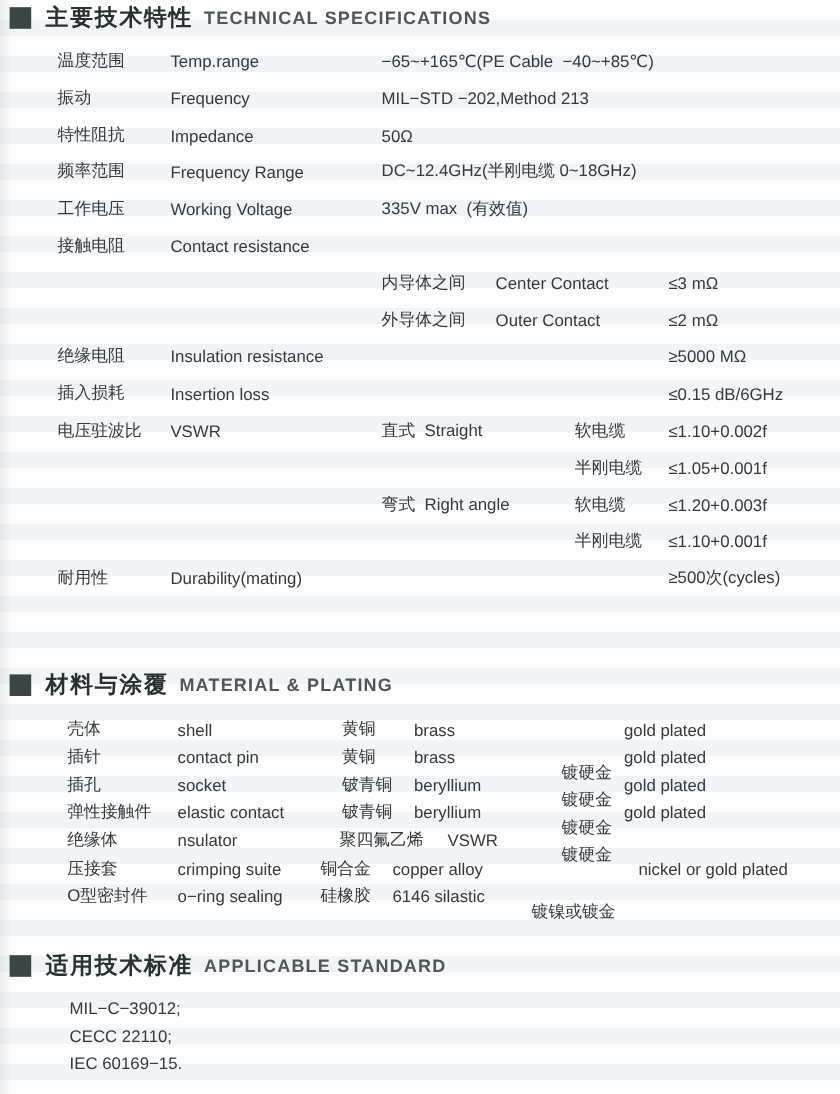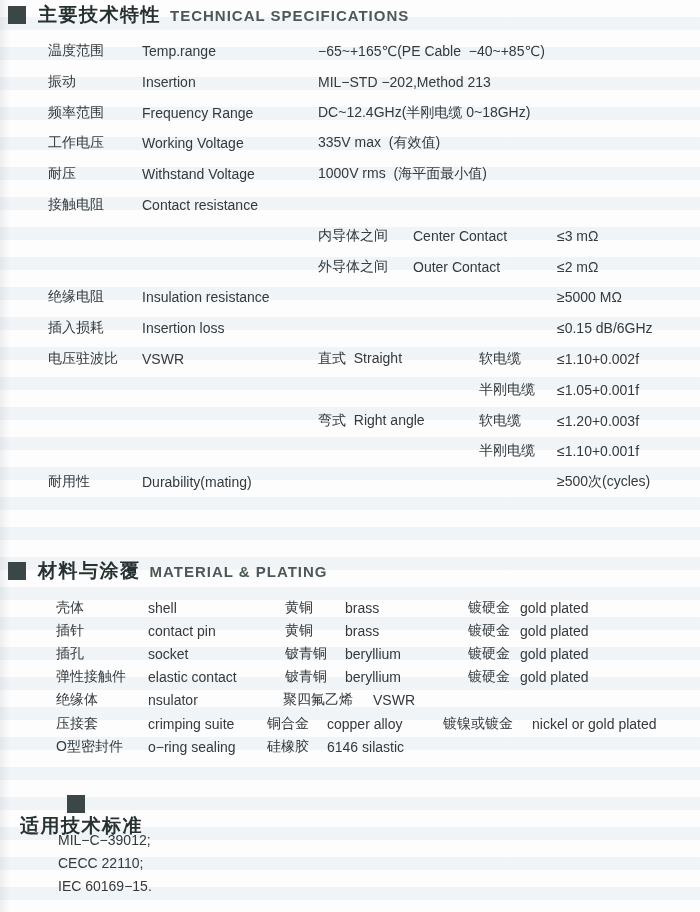--- a/index.html
+++ b/index.html
@@ -17,40 +17,40 @@
         rgba(255,255,255,0) 0px, rgba(255,255,255,0) 17px,
         rgba(221,230,238,0.38) 17px, rgba(221,230,238,0.38) 30px);
   }
   
   .sec-hdr{position:absolute;left:8px;display:flex;align-items:center;height:20px;}
   .sq{width:18px;height:18px;background:#3b4646;flex:0 0 auto;}
   .hcn{font-size:19px;font-weight:bold;color:#273131;letter-spacing:1.5px;margin-left:12px;white-space:pre;}
   .hen{font-size:15px;font-weight:bold;color:#4d5858;letter-spacing:1px;margin-left:9px;white-space:pre;}
   #hdr1{top:5px;}
   #hdr2{top:561px;}
-  #hdr3{top:795px;flex-direction:column;}
+  #hdr3{top:795px;}
   
   .cell{position:absolute;top:50%;transform:translateY(-50%);font-size:14px;white-space:pre;color:#33393d;}
   
   #specs{position:absolute;top:35.6px;left:0;width:700px;}
   #specs .row{position:relative;height:30.8px;width:573px;}
   .x1{left:48px;}
   .x2{left:142px;}
   .x3{left:318px;}
   .x4{left:413px;}
   .x5{left:479px;}
   .x6{left:557px;}
   
   #materials{position:absolute;top:596px;left:0;width:608px;}
   #materials .row{position:relative;height:23.2px;width:700px;}
   .y1{left:56px;}
   .y2{left:148px;}
   .y3{left:285px;}
   .y4{left:345px;}
-  .y5{left:468px;}
+  .y5{left:468px;margin-top:36px;}
   .y6{left:520px;}
   .row.ins  .y3{left:283px;}  .row.ins  .y4{left:373px;}
   .row.shift .y3{left:267px;} .row.shift .y4{left:327px;}
   .row.crimp .y5{left:443px;text-align:right;} .row.crimp .y6{left:532px;}
   
   #standards{position:absolute;top:828px;left:0;width:700px;}
   #standards .row{position:relative;height:23.2px;width:700px;}
   .z1{left:58px;}
 </style>
 </head>
@@ -65,37 +65,37 @@
   </div>
 
   <div id="specs">
     <div class="row">
       <span class="cell x1">温度范围</span>
       <span class="cell x2">Temp.range</span>
       <span class="cell x3">−65~+165℃(PE Cable  −40~+85℃)</span>
     </div>
     <div class="row">
       <span class="cell x1">振动</span>
-      <span class="cell x2">Insertion</span>
+      <span class="cell x2">Frequency</span>
       <span class="cell x3">MIL−STD −202,Method 213</span>
+    </div>
+    <div class="row">
+      <span class="cell x1">特性阻抗</span>
+      <span class="cell x2">Impedance</span>
+      <span class="cell x3">50Ω</span>
     </div>
     <div class="row">
       <span class="cell x1">频率范围</span>
       <span class="cell x2">Frequency Range</span>
       <span class="cell x3">DC~12.4GHz(半刚电缆 0~18GHz)</span>
     </div>
     <div class="row">
       <span class="cell x1">工作电压</span>
       <span class="cell x2">Working Voltage</span>
       <span class="cell x3">335V max  (有效值)</span>
-    </div>
-    <div class="row">
-      <span class="cell x1">耐压</span>
-      <span class="cell x2">Withstand Voltage</span>
-      <span class="cell x3">1000V rms  (海平面最小值)</span>
     </div>
     <div class="row">
       <span class="cell x1">接触电阻</span>
       <span class="cell x2">Contact resistance</span>
     </div>
     <div class="row">
       <span class="cell x3">内导体之间</span>
       <span class="cell x4">Center Contact</span>
       <span class="cell x6">≤3 mΩ</span>
     </div>
@@ -198,20 +198,21 @@
       <span class="cell y1">O型密封件</span>
       <span class="cell y2">o−ring sealing</span>
       <span class="cell y3">硅橡胶</span>
       <span class="cell y4">6146 silastic</span>
     </div>
   </div>
 
   <div class="sec-hdr" id="hdr3">
     <span class="sq"></span>
     <span class="hcn">适用技术标准</span>
+    <span class="hen">APPLICABLE STANDARD</span>
   </div>
 
   <div id="standards">
     <div class="row">
       <span class="cell z1">MIL−C−39012;</span>
     </div>
     <div class="row">
       <span class="cell z1">CECC 22110;</span>
     </div>
     <div class="row">

